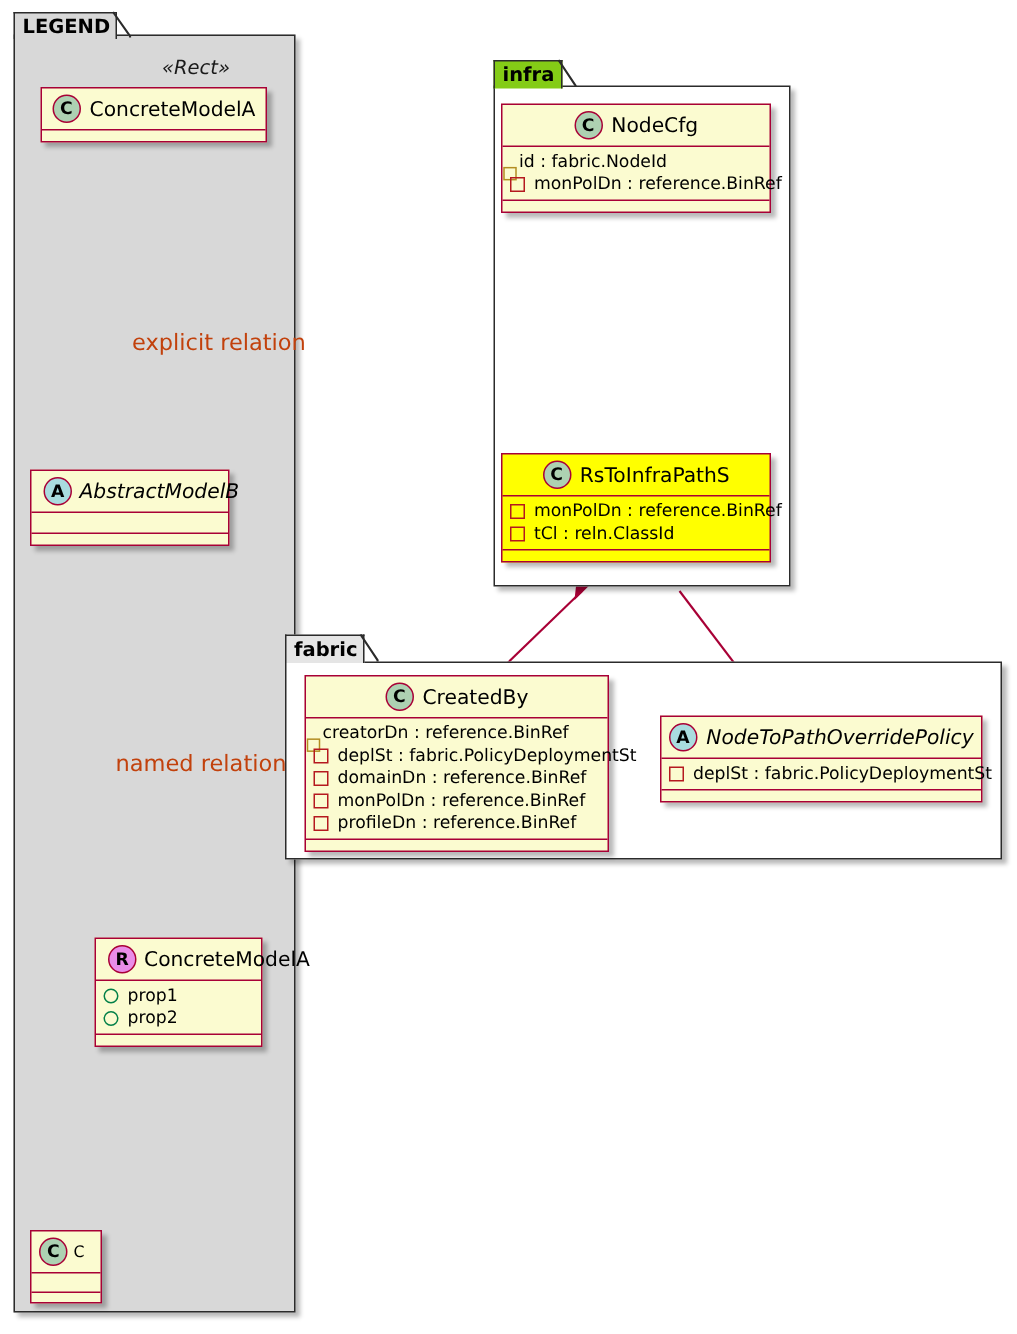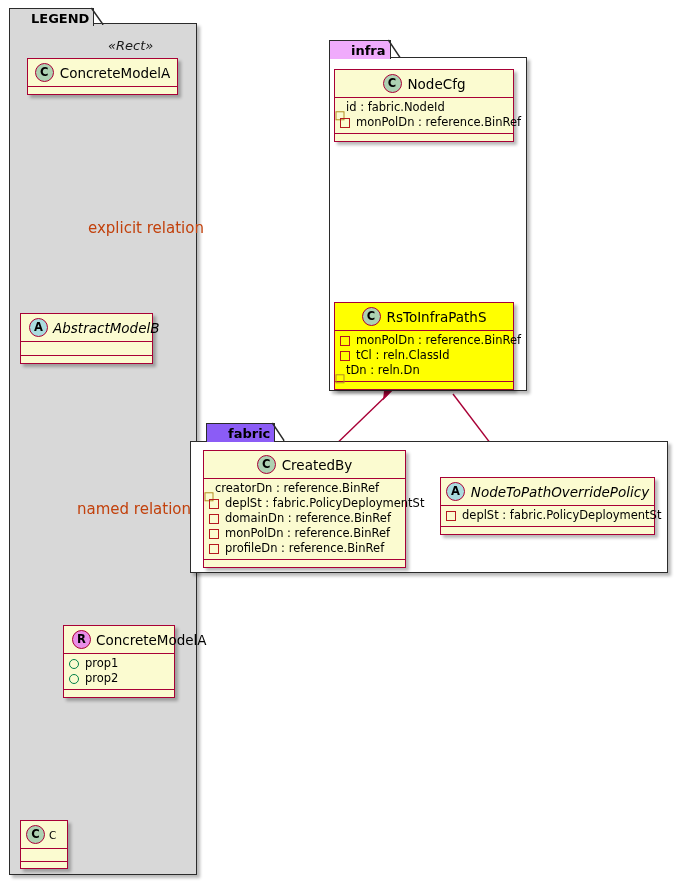--- a/index.html
+++ b/index.html
@@ -43,21 +43,21 @@
   .pkg-tab {
     position: absolute;
     box-sizing: border-box;
     border: 1.5px solid #2b2b2b;
     border-bottom: none;
     background: inherit;
     font-weight: bold;
     font-size: 13px;
     color: #000;
     line-height: 1;
-    padding: 3px 4px 3px 21px;
+    padding: 3px 4px 3px 5px;
     white-space: nowrap;
   }
   .pkg-tab .slant {
     position: absolute;
     right: -11px;
     top: -1.5px;
     width: 13px;
     height: 100%;
     overflow: visible;
   }
@@ -289,21 +289,21 @@
     <div class="cls-head" style="justify-content:flex-start; gap:4px; padding:4px 5px;">
       <span class="badge c">C</span>
       <span class="cls-name" style="font-size:10.5px;">C</span>
     </div>
     <div class="cls-attrs" style="height:7px;"></div>
     <div class="cls-foot" style="height:6px;"></div>
   </div>
 
   <div class="pkg pkg-white" style="left:329px; top:57px; width:198px; height:334px;">
   </div>
-  <div class="pkg-tab pkg-white" style="left:329px; top:40px; height:19px; background:#f0abfc;">
+  <div class="pkg-tab pkg-white" style="left:329px; top:40px; height:19px; background:#84cc16;">
     <span>infra</span>
     <svg class="slant" viewBox="0 0 13 19" width="13" height="19">
       <path d="M0,0 L12,18 L12,19" fill="#ffffff" stroke="#2b2b2b" stroke-width="1.5"></path>
     </svg>
   </div>
 
   <div class="cls" style="left:334px; top:69px; width:180px;">
     <div class="cls-head">
       <span class="badge c">C</span>
       <span class="cls-name">NodeCfg</span>
@@ -330,33 +330,27 @@
     </div>
     <div class="cls-attrs">
       <div class="attr">
         <span class="vis square"></span>
         <span>monPolDn : reference.BinRef</span>
       </div>
       <div class="attr">
         <span class="vis square"></span>
         <span>tCl : reln.ClassId</span>
       </div>
-      <div class="attr">
-        <span class="vis diamond">
-            <i></i>
-          </span>
-        <span>tDn : reln.Dn</span>
-      </div>
     </div>
     <div class="cls-foot"></div>
   </div>
 
   <div class="pkg pkg-white" style="left:190px; top:441px; width:478px; height:132px;">
   </div>
-  <div class="pkg-tab pkg-white" style="left:190px; top:423px; height:19px; background:#8b5cf6;margin-left:16px;">
+  <div class="pkg-tab pkg-white" style="left:190px; top:423px; height:19px; background:#e5e5e5;">
     <span>fabric</span>
     <svg class="slant" viewBox="0 0 13 19" width="13" height="19">
       <path d="M0,0 L12,18 L12,19" fill="#ffffff" stroke="#2b2b2b" stroke-width="1.5"></path>
     </svg>
   </div>
 
   <div class="cls" style="left:203px; top:450px; width:203px;">
     <div class="cls-head">
       <span class="badge c">C</span>
       <span class="cls-name">CreatedBy</span>

